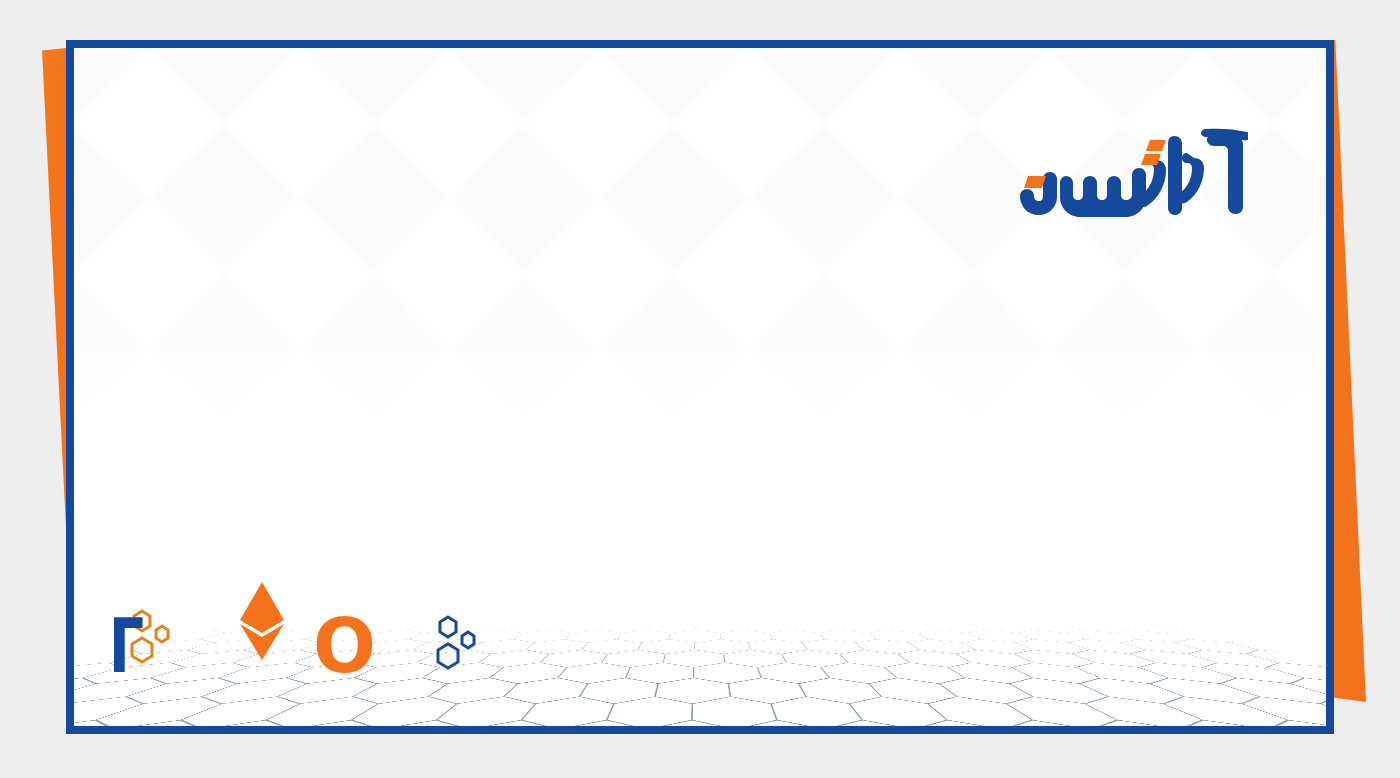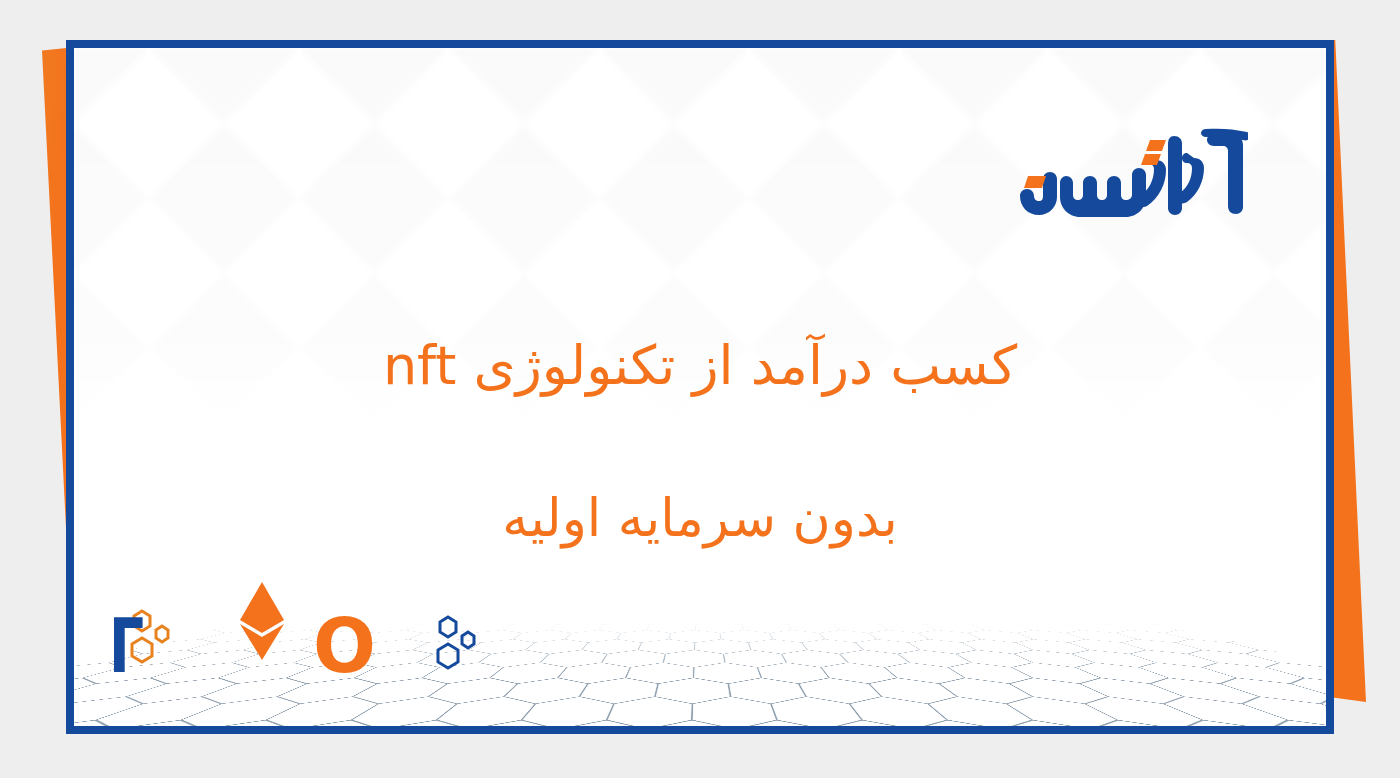--- a/index.html
+++ b/index.html
@@ -184,24 +184,20 @@
         </g>
         <g fill="#f4721c">
 
           <polygon points="152,16 168,16 164,27 148,27"></polygon>
           <polygon points="147,30 163,30 159,41 143,41"></polygon>
           <polygon points="30,52 48,52 44,64 26,64"></polygon>
         </g>
       </svg>
     </div>
 
-    <div class="headline">
-      <div class="headline-line headline-line-1">کسب درآمد از تکنولوژی nft</div>
-      <div class="headline-line headline-line-2">بدون سرمایه اولیه</div>
-    </div>
 
     <div class="crypto-logo">
       <svg viewBox="0 0 370 108" width="370" height="108" aria-hidden="true">
 
         <g>
           <polygon points="148,4 170,42 148,55 126,42" fill="#f4721c"></polygon>
           <polygon points="148,59 170,46 148,82 126,46" fill="#f4721c"></polygon>
         </g>
 
         <g fill="none" stroke="#e8821f" stroke-width="3">

